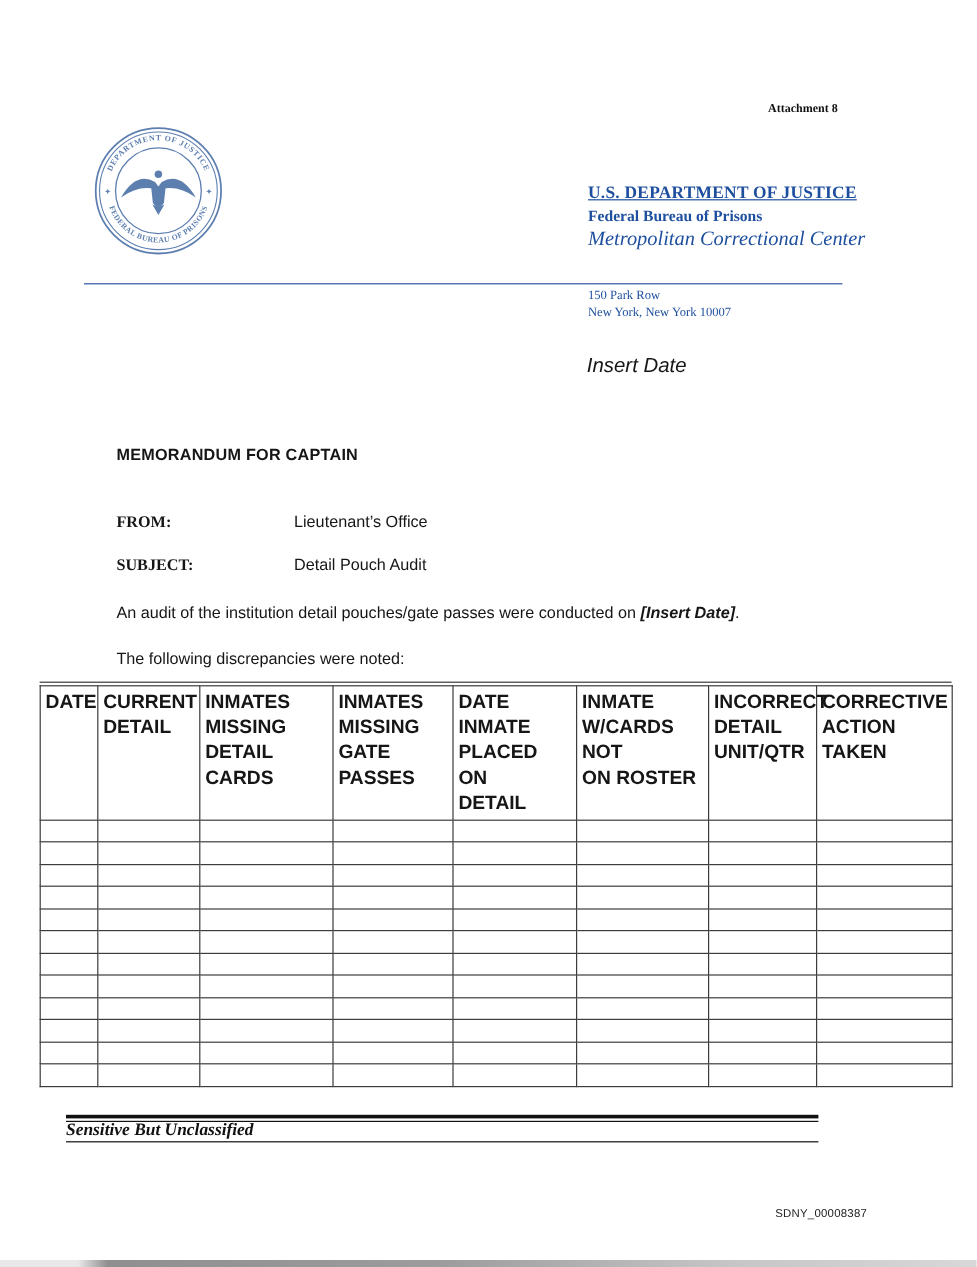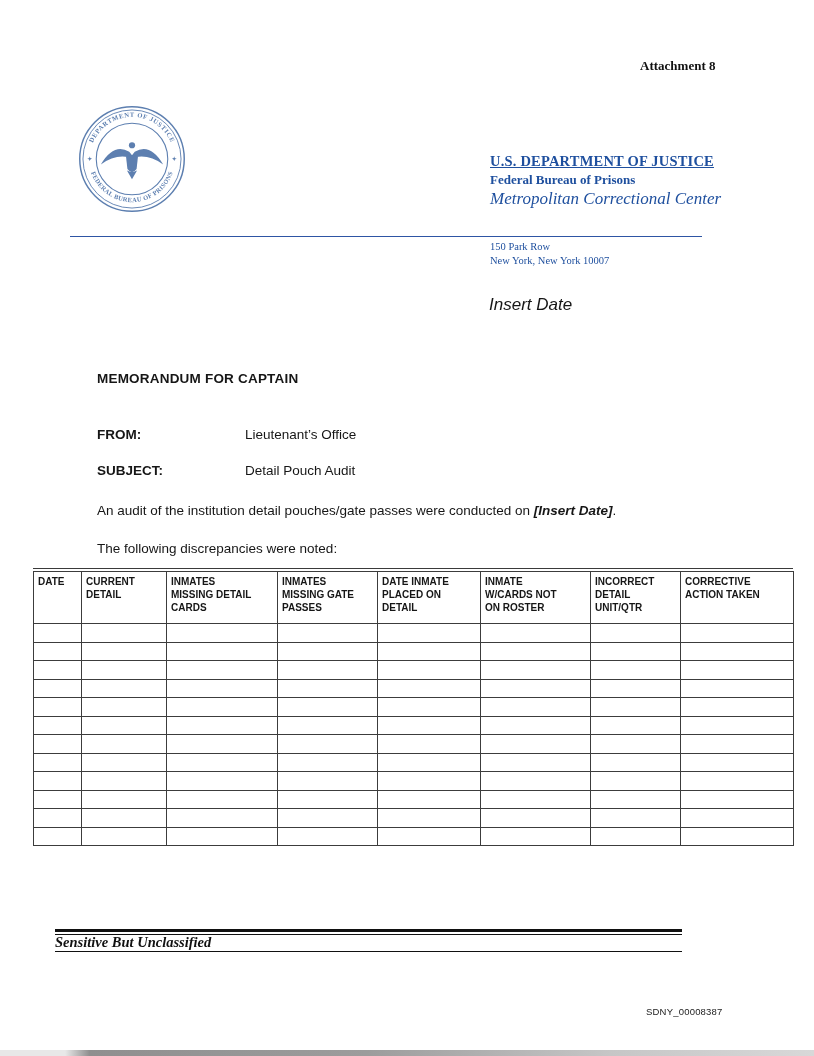--- a/index.html
+++ b/index.html
@@ -10,23 +10,23 @@
     position: relative;
     width: 814px;
     height: 1056px;
     background: #ffffff;
     font-family: "Liberation Sans", sans-serif;
     color: #161616;
     overflow: hidden;
   }
 
   .attachment {
-    position: absolute; top: 58px; left: 640px;
+    position: absolute; top: 85px; left: 640px;
     font-family: "Liberation Serif", serif;
-    font-weight: bold; font-size: 13px; color: #111;
+    font-weight: bold; font-size: 10px; color: #111;
   }
 
   .seal { position: absolute; top: 104px; left: 77px; width: 110px; height: 110px; }
   .seal .ring { fill: none; stroke: var(--seal); }
   .seal .seal-text { fill: var(--seal); font-family: "Liberation Serif", serif; font-weight: bold; }
   .seal .seal-fill { fill: var(--seal); }
 
   .agency {
     position: absolute; top: 152px; left: 490px;
     font-family: "Liberation Serif", serif; color: var(--accent);
@@ -50,37 +50,37 @@
   .insert-date { position: absolute; top: 295px; left: 489px; font-size: 17px; font-style: italic; }
 
   .memo-heading {
     position: absolute; top: 371px; left: 97px;
     font-weight: bold; font-size: 13.5px; letter-spacing: 0.2px;
   }
 
   .kv { position: absolute; left: 97px; font-size: 13.5px; }
   .kv.from { top: 427px; }
   .kv.subject { top: 463px; }
-  .kv .kv-label { display: inline-block; width: 148px; font-weight: bold; }
+  .kv .kv-label { display: inline-block; width: 148px; font-weight: bold; font-family: Liberation Serif, serif; }
   .kv .kv-value { font-weight: normal; }
 
   .body-line1 { position: absolute; top: 503px; left: 97px; font-size: 13.5px; }
   .body-line1 .ins { font-weight: bold; font-style: italic; }
   .body-line2 { position: absolute; top: 541px; left: 97px; font-size: 13.5px; }
 
   .table-wrap {
     position: absolute; top: 568px; left: 33px; width: 760px;
     border-top: 1.5px solid #3a3a3a; padding-top: 2px;
   }
   table { border-collapse: collapse; width: 760px; table-layout: fixed; }
   th, td { border: 1px solid #3c3c3c; }
   thead th {
     height: 52px; vertical-align: top; text-align: left;
     padding: 3px 4px 2px 4px;
-    font-size: 10px; font-weight: bold; line-height: 1.32;
+    font-size: 16px; font-weight: bold; line-height: 1.32;
     white-space: pre-line;
   }
   tbody td { height: 18.5px; padding: 0 4px; font-size: 11px; }
 
   .foot-line1 { position: absolute; top: 929px; left: 55px; width: 627px; height: 2.5px; background: #111; }
   .foot-line2 { position: absolute; top: 933.5px; left: 55px; width: 627px; height: 1px; background: #111; }
   .foot-text {
     position: absolute; top: 934px; left: 55px; width: 627px;
     text-align: left;
     font-family: "Liberation Serif", serif;

